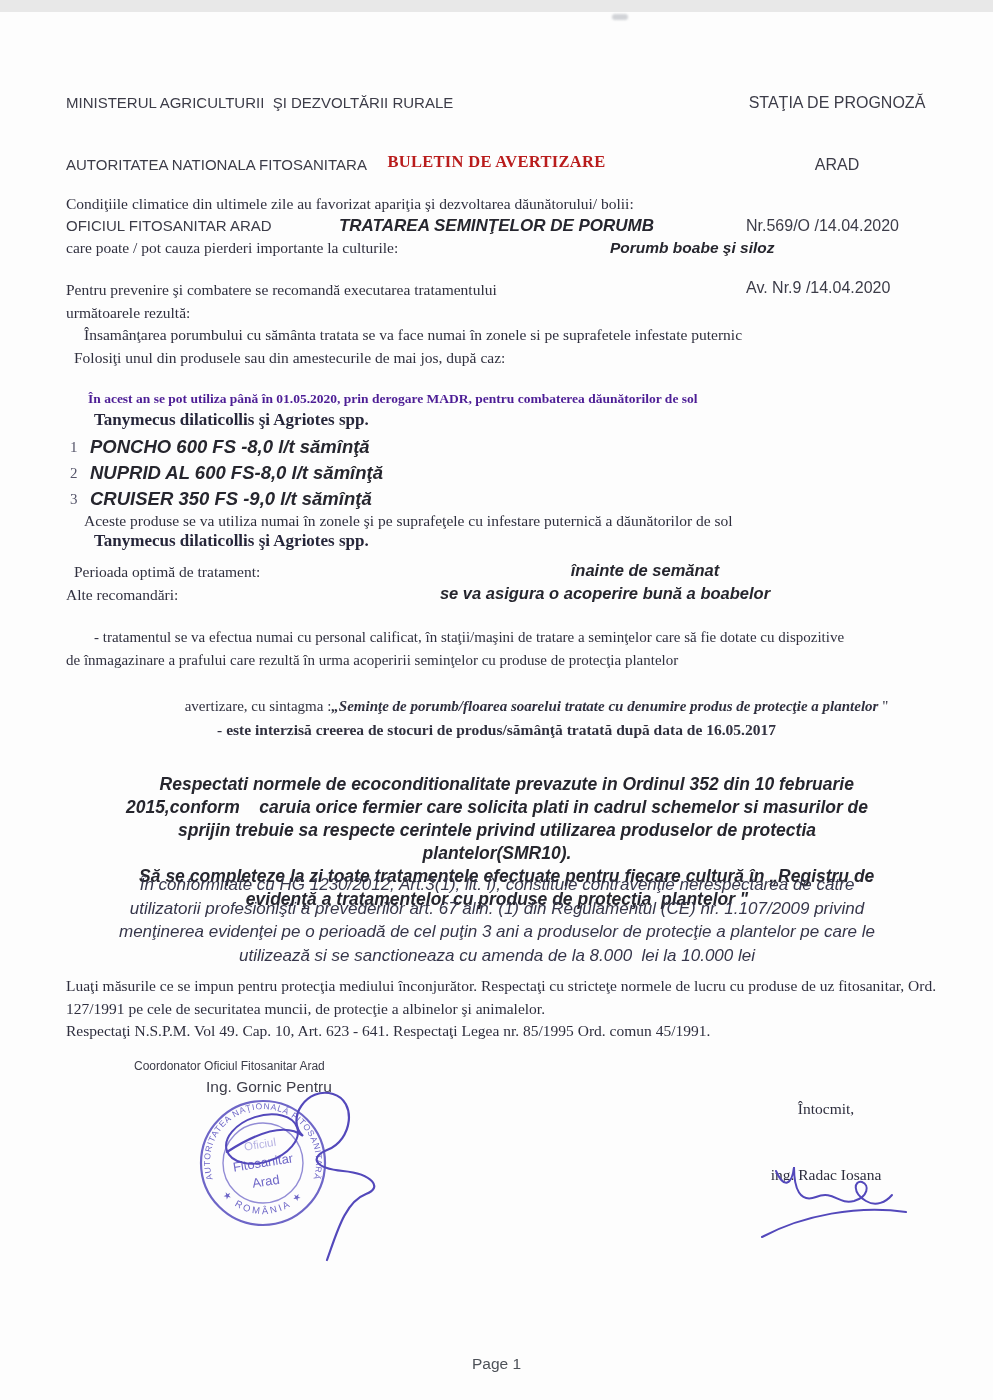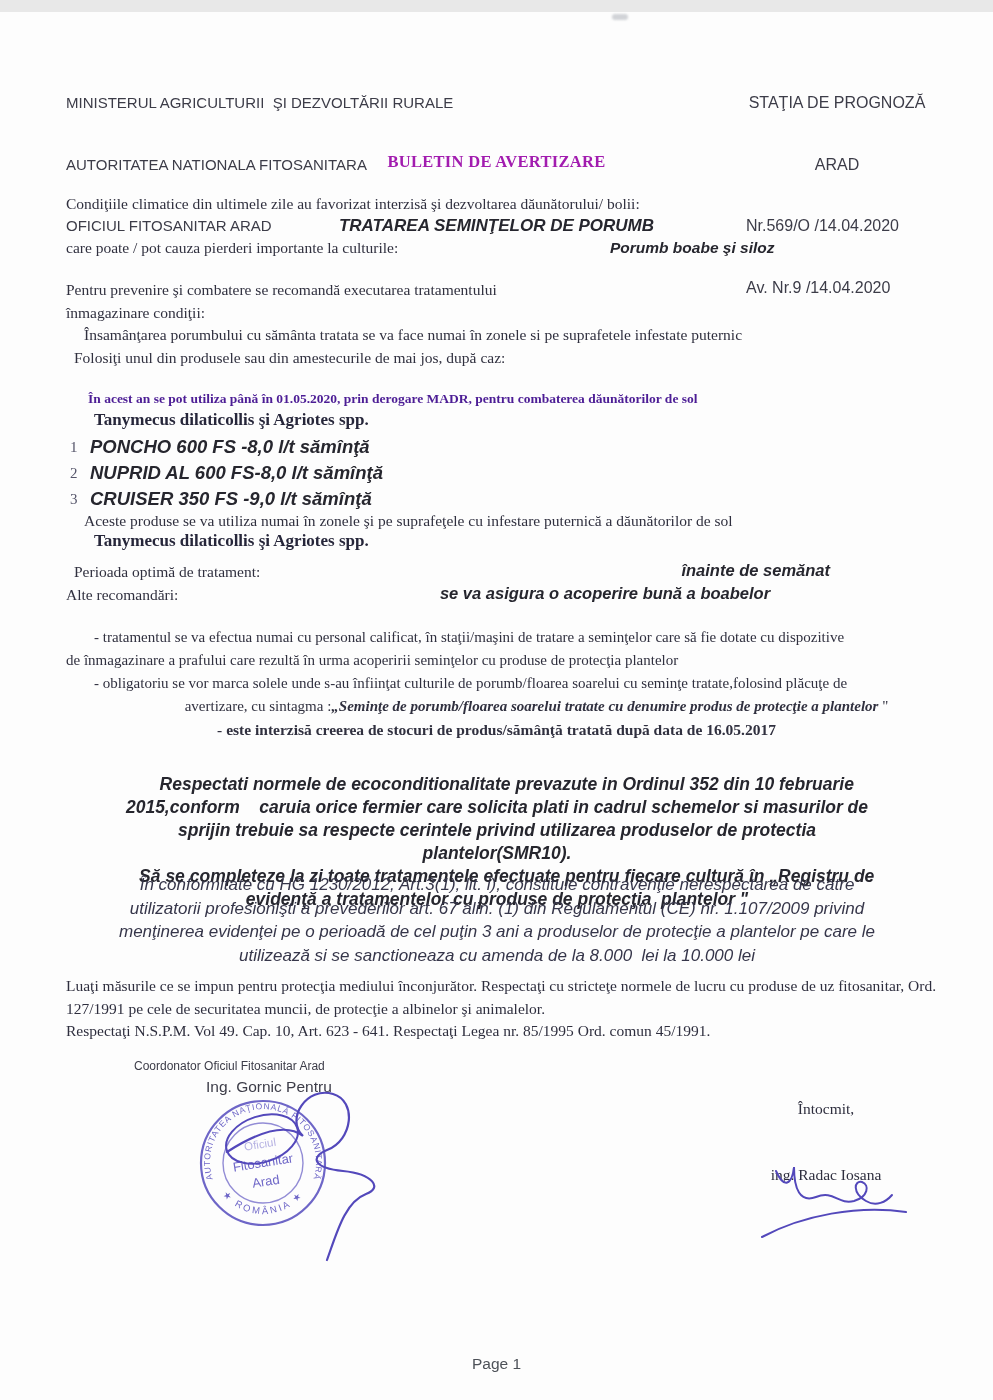--- a/index.html
+++ b/index.html
@@ -13,21 +13,21 @@
     color:#2e2e3e;
   }
   .abs{position:absolute;white-space:pre-wrap;}
   .sans{font-family:"Liberation Sans", sans-serif;}
   .serif{font-family:"Liberation Serif", serif;}
 
   .hdr-left{left:66px;top:40px;width:480px;font-size:15px;line-height:20.5px;color:#3c3c48;}
   .hdr-right{left:746px;top:40px;width:182px;font-size:16px;line-height:20.5px;color:#3c3c48;}
   .hdr-right .c{text-align:center;}
 
-  .doc-title{left:0;top:140px;width:100%;text-align:center;font-size:16.5px;font-weight:bold;letter-spacing:.3px;color:#a21caf;}
+  .doc-title{left:0;top:140px;width:100%;text-align:center;font-size:16.5px;font-weight:bold;letter-spacing:.3px;color:#b91c1c;}
 
   .body-line{font-size:15.5px;color:#30303f;}
   .bi{font-family:"Liberation Sans", sans-serif;font-weight:bold;font-style:italic;color:#26262e;}
 
   .p-conditions{left:66px;top:183px;}
   .p-treatment{left:0;top:204px;width:100%;text-align:center;font-size:17px;}
   .p-losses{left:66px;top:227px;}
   .p-crop{left:610px;top:227px;font-size:15.5px;}
   .p-prev1{left:66px;top:269px;}
   .p-prev2{left:66px;top:292px;}
@@ -37,21 +37,21 @@
   .p-derog{left:88px;top:379px;font-size:13.5px;font-weight:bold;color:#4c1d95;}
   .p-pests{left:94px;top:398px;font-size:17px;font-weight:bold;color:#26263a;}
   .product-row{position:absolute;left:70px;}
   .product-row .num{position:absolute;left:0;top:3px;font-size:15px;color:#55556a;}
   .product-row .lbl{position:absolute;left:20px;top:0;font-size:18.5px;white-space:nowrap;}
   .row0{top:424px;} .row1{top:450px;} .row2{top:476px;}
   .p-usage{left:84px;top:500px;}
   .p-pests2{left:94px;top:519px;font-size:17px;font-weight:bold;color:#26263a;}
 
   .sched-l1{left:74px;top:551px;}
-  .sched-v1{left:460px;top:549px;width:370px;text-align:right;font-size:16.5px;}
+  .sched-v1{left:460px;top:549px;width:370px;text-align:center;font-size:16.5px;}
   .sched-l2{left:66px;top:574px;}
   .sched-v2{left:335px;top:572px;width:540px;text-align:center;font-size:16.5px;}
 
   .note-line{left:66px;width:872px;font-size:15px;color:#30303f;white-space:nowrap;}
   .nl1{top:617px;text-indent:28px;}
   .nl2{top:640px;}
   .nl3{top:663px;text-indent:28px;}
   .nl4{left:0;top:686px;width:100%;text-align:center;white-space:normal;padding-left:40px;}
   .nl4 .q{font-weight:bold;font-style:italic;}
   .nl5{left:0;top:709px;width:100%;text-align:center;font-weight:bold;font-size:15.5px;white-space:normal;}
@@ -90,26 +90,26 @@
   </div>
   <div class="abs hdr-right sans">
     <div class="c">STAŢIA DE PROGNOZĂ</div>
     <div class="c">ARAD</div>
     <div>Nr.569/O /14.04.2020</div>
     <div>Av. Nr.9 /14.04.2020</div>
   </div>
 
   <div class="abs doc-title">BULETIN DE AVERTIZARE</div>
 
-  <div class="abs body-line p-conditions">Condiţiile climatice din ultimele zile au favorizat interzisă şi dezvoltarea dăunătorului/ bolii:</div>
+  <div class="abs body-line p-conditions">Condiţiile climatice din ultimele zile au favorizat apariţia şi dezvoltarea dăunătorului/ bolii:</div>
   <div class="abs bi p-treatment">TRATAREA SEMINŢELOR DE PORUMB</div>
   <div class="abs body-line p-losses">care poate / pot cauza pierderi importante la culturile:</div>
   <div class="abs bi p-crop">Porumb boabe şi siloz</div>
   <div class="abs body-line p-prev1">Pentru prevenire şi combatere se recomandă executarea tratamentului</div>
-  <div class="abs body-line p-prev2">înmagazinare condiţii:</div>
+  <div class="abs body-line p-prev2">următoarele rezultă:</div>
   <div class="abs body-line p-sowing">Însamânţarea porumbului cu sământa tratata se va face numai în zonele si pe suprafetele infestate puternic</div>
   <div class="abs body-line p-use">Folosiţi unul din produsele sau din amestecurile de mai jos, după caz:</div>
 
   <div class="abs p-derog">În acest an se pot utiliza până în 01.05.2020, prin derogare MADR, pentru combaterea dăunătorilor de sol</div>
   <div class="abs p-pests">Tanymecus dilaticollis şi Agriotes spp.</div>
 
   <div class="product-row row0">
     <span class="num serif">1</span>
     <span class="lbl bi">PONCHO 600 FS -8,0 l/t sămînţă</span>
   </div>
@@ -125,21 +125,20 @@
   <div class="abs body-line p-usage">Aceste produse se va utiliza numai în zonele şi pe suprafeţele cu infestare puternică a dăunătorilor de sol</div>
   <div class="abs p-pests2">Tanymecus dilaticollis şi Agriotes spp.</div>
 
   <div class="abs body-line sched-l1">Perioada optimă de tratament:</div>
   <div class="abs bi sched-v1">înainte de semănat</div>
   <div class="abs body-line sched-l2">Alte recomandări:</div>
   <div class="abs bi sched-v2">se va asigura o acoperire bună a boabelor</div>
 
   <div class="abs note-line nl1">- tratamentul se va efectua numai cu personal calificat, în staţii/maşini de tratare a seminţelor care să fie dotate cu dispozitive</div>
   <div class="abs note-line nl2">de înmagazinare a prafului care rezultă în urma acoperirii seminţelor cu produse de protecţia plantelor</div>
-  <div class="abs note-line nl3">- obligatoriu se vor marca solele unde s-au înfiinţat culturile de porumb/floarea soarelui cu seminţe tratate,folosind plăcuţe de</div>
   <div class="abs note-line nl4">
     <span>avertizare, cu sintagma :</span><span class="q">„Seminţe de porumb/floarea soarelui tratate cu denumire produs de protecţie a plantelor</span><span> "</span>
   </div>
   <div class="abs note-line nl5">- este interzisă creerea de stocuri de produs/sămânţă tratată după data de 16.05.2017</div>
 
   <div class="abs bi legal-eco">
     <span>Respectati normele de ecoconditionalitate prevazute in Ordinul 352 din 10 februarie 2015,conform    caruia orice fermier care solicita plati in cadrul schemelor si masurilor de sprijin trebuie sa respecte cerintele privind utilizarea produselor de protectia plantelor(SMR10).</span>
     <span>Să se completeze la zi toate tratamentele efectuate pentru fiecare cultură în „Registru de evidenţă a tratamentelor cu produse de protecţia  plantelor "</span>
   </div>
   <div class="abs legal-hg">În conformitate cu HG 1230/2012, Art.3(1), lit. i), constituie contravenţie nerespectarea de către utilizatorii profesionişti a prevederilor art. 67 alin. (1) din Regulamentul (CE) nr. 1.107/2009 privind menţinerea evidenţei pe o perioadă de cel puţin 3 ani a produselor de protecţie a plantelor pe care le utilizează si se sanctioneaza cu amenda de la 8.000  lei la 10.000 lei</div>

